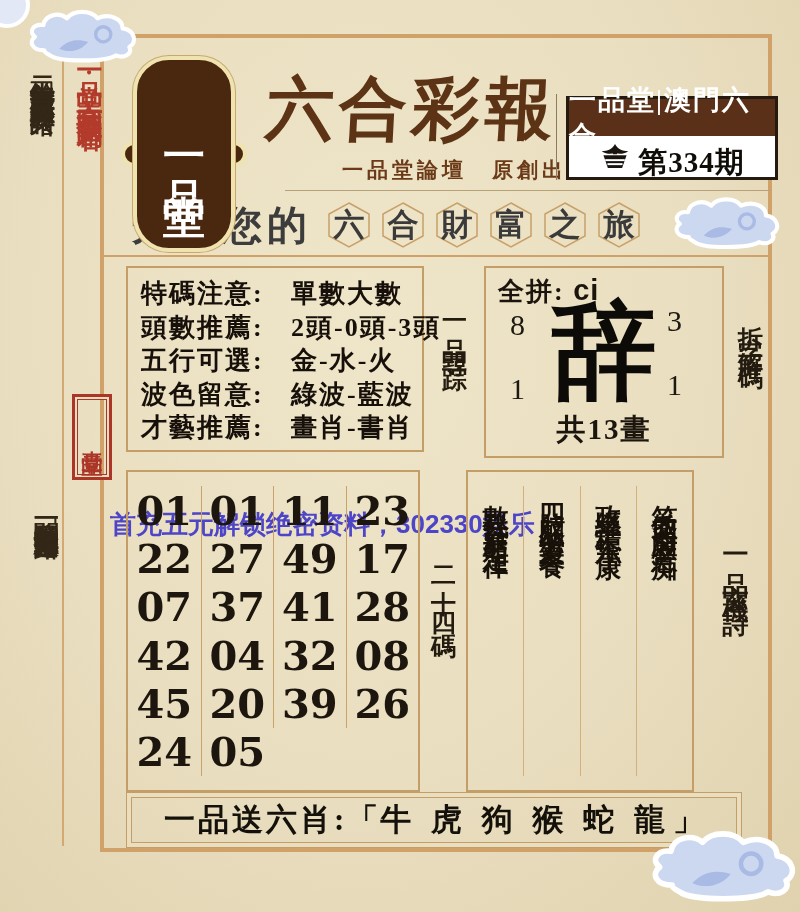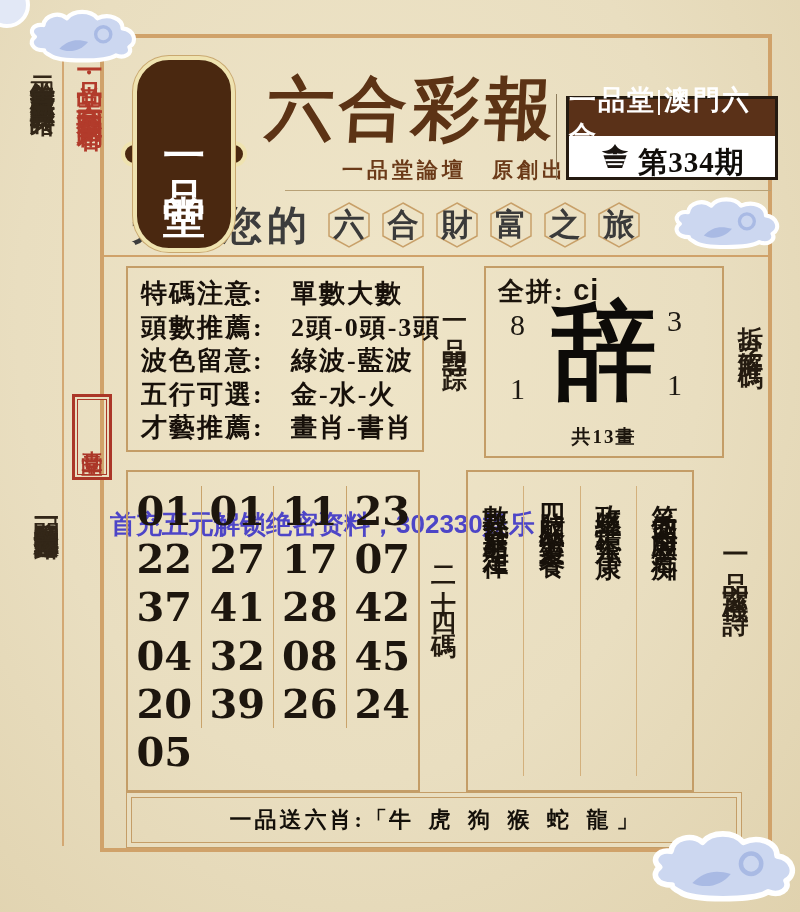--- a/index.html
+++ b/index.html
@@ -51,41 +51,41 @@
   .tip-label { width:150px; letter-spacing:2px; flex:none; }
   .tip-value { letter-spacing:2px; }
   .label-xunzong { position:absolute; left:438px; top:306px; font-size:25px; font-weight:700; letter-spacing:13px; color:#241b10; }
   .pinyin-box { position:absolute; left:484px; top:266px; width:240px; height:192px; border:2px solid #c49d67; }
   .pinyin-line { position:absolute; left:12px; top:6px; font-size:26px; font-weight:700; letter-spacing:2px; }
   .pinyin-value { font-family:"Liberation Sans", sans-serif; font-weight:700; font-size:29px; letter-spacing:1px; }
   .glyph-big { position:absolute; left:0; right:0; top:32px; text-align:center; font-size:106px; font-weight:900; color:#0d0b08; line-height:1; }
   .corner-num { position:absolute; font-size:30px; color:#1c1812; }
   .num-tl { left:24px; top:40px; } .num-bl { left:24px; top:104px; }
   .num-tr { right:40px; top:36px; } .num-br { right:40px; top:100px; }
-  .strokes { position:absolute; left:0; right:0; bottom:6px; text-align:center; font-size:19px; font-weight:700; letter-spacing:2px; }
+  .strokes { position:absolute; left:0; right:0; bottom:6px; text-align:center; font-size:29px; font-weight:700; letter-spacing:2px; }
   .label-chaizi { position:absolute; left:734px; top:306px; font-size:25px; font-weight:700; letter-spacing:13px; color:#241b10; }
   
   .watermark { position:absolute; left:110px; top:507px; z-index:1; font-family:"Liberation Sans", sans-serif;
                font-size:26px; font-weight:700; color:#4038c8; white-space:nowrap; opacity:.92; }
   .grid-box { position:absolute; left:126px; top:470px; width:294px; height:322px; border:2px solid #c49d67; z-index:2;
               display:grid; grid-template-columns:repeat(4,1fr); grid-template-rows:repeat(6,1fr); padding:14px 0; }
   .num-cell { display:flex; align-items:center; justify-content:center; font-family:"DejaVu Serif", serif;
               font-size:40px; font-weight:700; color:#1d160e; border-left:1px solid #c9a36b; }
   .num-cell:nth-child(4n+1) { border-left:none; }
   .label-ershisi { position:absolute; left:427px; top:548px; font-size:25px; font-weight:700; letter-spacing:22px; color:#241b10; }
   .poem-box { position:absolute; left:466px; top:470px; width:228px; height:322px; border:2px solid #c49d67; z-index:2;
               display:flex; justify-content:space-evenly; padding:12px 0; }
   .poem-col { writing-mode:vertical-rl; font-size:26px; font-weight:700; color:#17110a; letter-spacing:8px; }
   .poem-box .poem-col:nth-child(n+2) { border-right:none; }
   .poem-sep { width:1px; background:#d3b07c; margin:2px 0; }
   .poem-title { position:absolute; left:718px; top:540px; font-size:26px; font-weight:700; letter-spacing:12px; color:#241b10; }
   
   .zodiac-banner { position:absolute; left:126px; top:792px; width:616px; height:56px; border:1px solid #c49d67;
                    box-shadow:inset 0 0 0 4px #e9dec0, inset 0 0 0 5px #c49d67; z-index:2;
-                   display:flex; align-items:center; justify-content:center; font-size:22px; font-weight:700; color:#14100a; }
+                   display:flex; align-items:center; justify-content:center; font-size:31px; font-weight:700; color:#14100a; }
   .zodiac-banner .animals { letter-spacing:6px; margin:0 2px; }
   .zodiac-banner .zlabel { letter-spacing:3px; }
   
   .cloud { position:absolute; z-index:6; }
   .cloud-tl { left:24px; top:4px; width:118px; height:64px; }
   .cloud-mr { left:668px; top:194px; width:118px; height:58px; }
   .cloud-br { left:645px; top:826px; width:158px; height:80px; }
   .corner-blob { position:absolute; left:-16px; top:-18px; width:46px; height:46px; background:#e2e8f6;
                  border:4px solid #fff; border-radius:50%; z-index:6; }
 </style>
@@ -162,26 +162,26 @@
   <div class="tips-box">
     <div class="tip-row">
         <span class="tip-label">特碼注意:</span>
         <span class="tip-value">單數大數</span>
       </div>
     <div class="tip-row">
         <span class="tip-label">頭數推薦:</span>
         <span class="tip-value">2頭-0頭-3頭</span>
       </div>
     <div class="tip-row">
+        <span class="tip-label">五行可選:</span>
+        <span class="tip-value">金-水-火</span>
+      </div>
+    <div class="tip-row">
         <span class="tip-label">波色留意:</span>
         <span class="tip-value">綠波-藍波</span>
-      </div>
-    <div class="tip-row">
-        <span class="tip-label">五行可選:</span>
-        <span class="tip-value">金-水-火</span>
       </div>
     <div class="tip-row">
         <span class="tip-label">才藝推薦:</span>
         <span class="tip-value">畫肖-書肖</span>
       </div>
   </div>
   <div class="label-xunzong vert">一品尋踪</div>
 
   <div class="pinyin-box">
     <div class="pinyin-line">
@@ -199,20 +199,21 @@
 
   <div class="watermark">首充五元解锁绝密资料，302330娱乐</div>
 
   <div class="grid-box">
     <div class="num-cell">01</div>
     <div class="num-cell">01</div>
     <div class="num-cell">11</div>
     <div class="num-cell">23</div>
     <div class="num-cell">22</div>
     <div class="num-cell">27</div>
+    <div class="num-cell">49</div>
     <div class="num-cell">17</div>
     <div class="num-cell">07</div>
     <div class="num-cell">37</div>
     <div class="num-cell">41</div>
     <div class="num-cell">28</div>
     <div class="num-cell">42</div>
     <div class="num-cell">04</div>
     <div class="num-cell">32</div>
     <div class="num-cell">08</div>
     <div class="num-cell">45</div>

